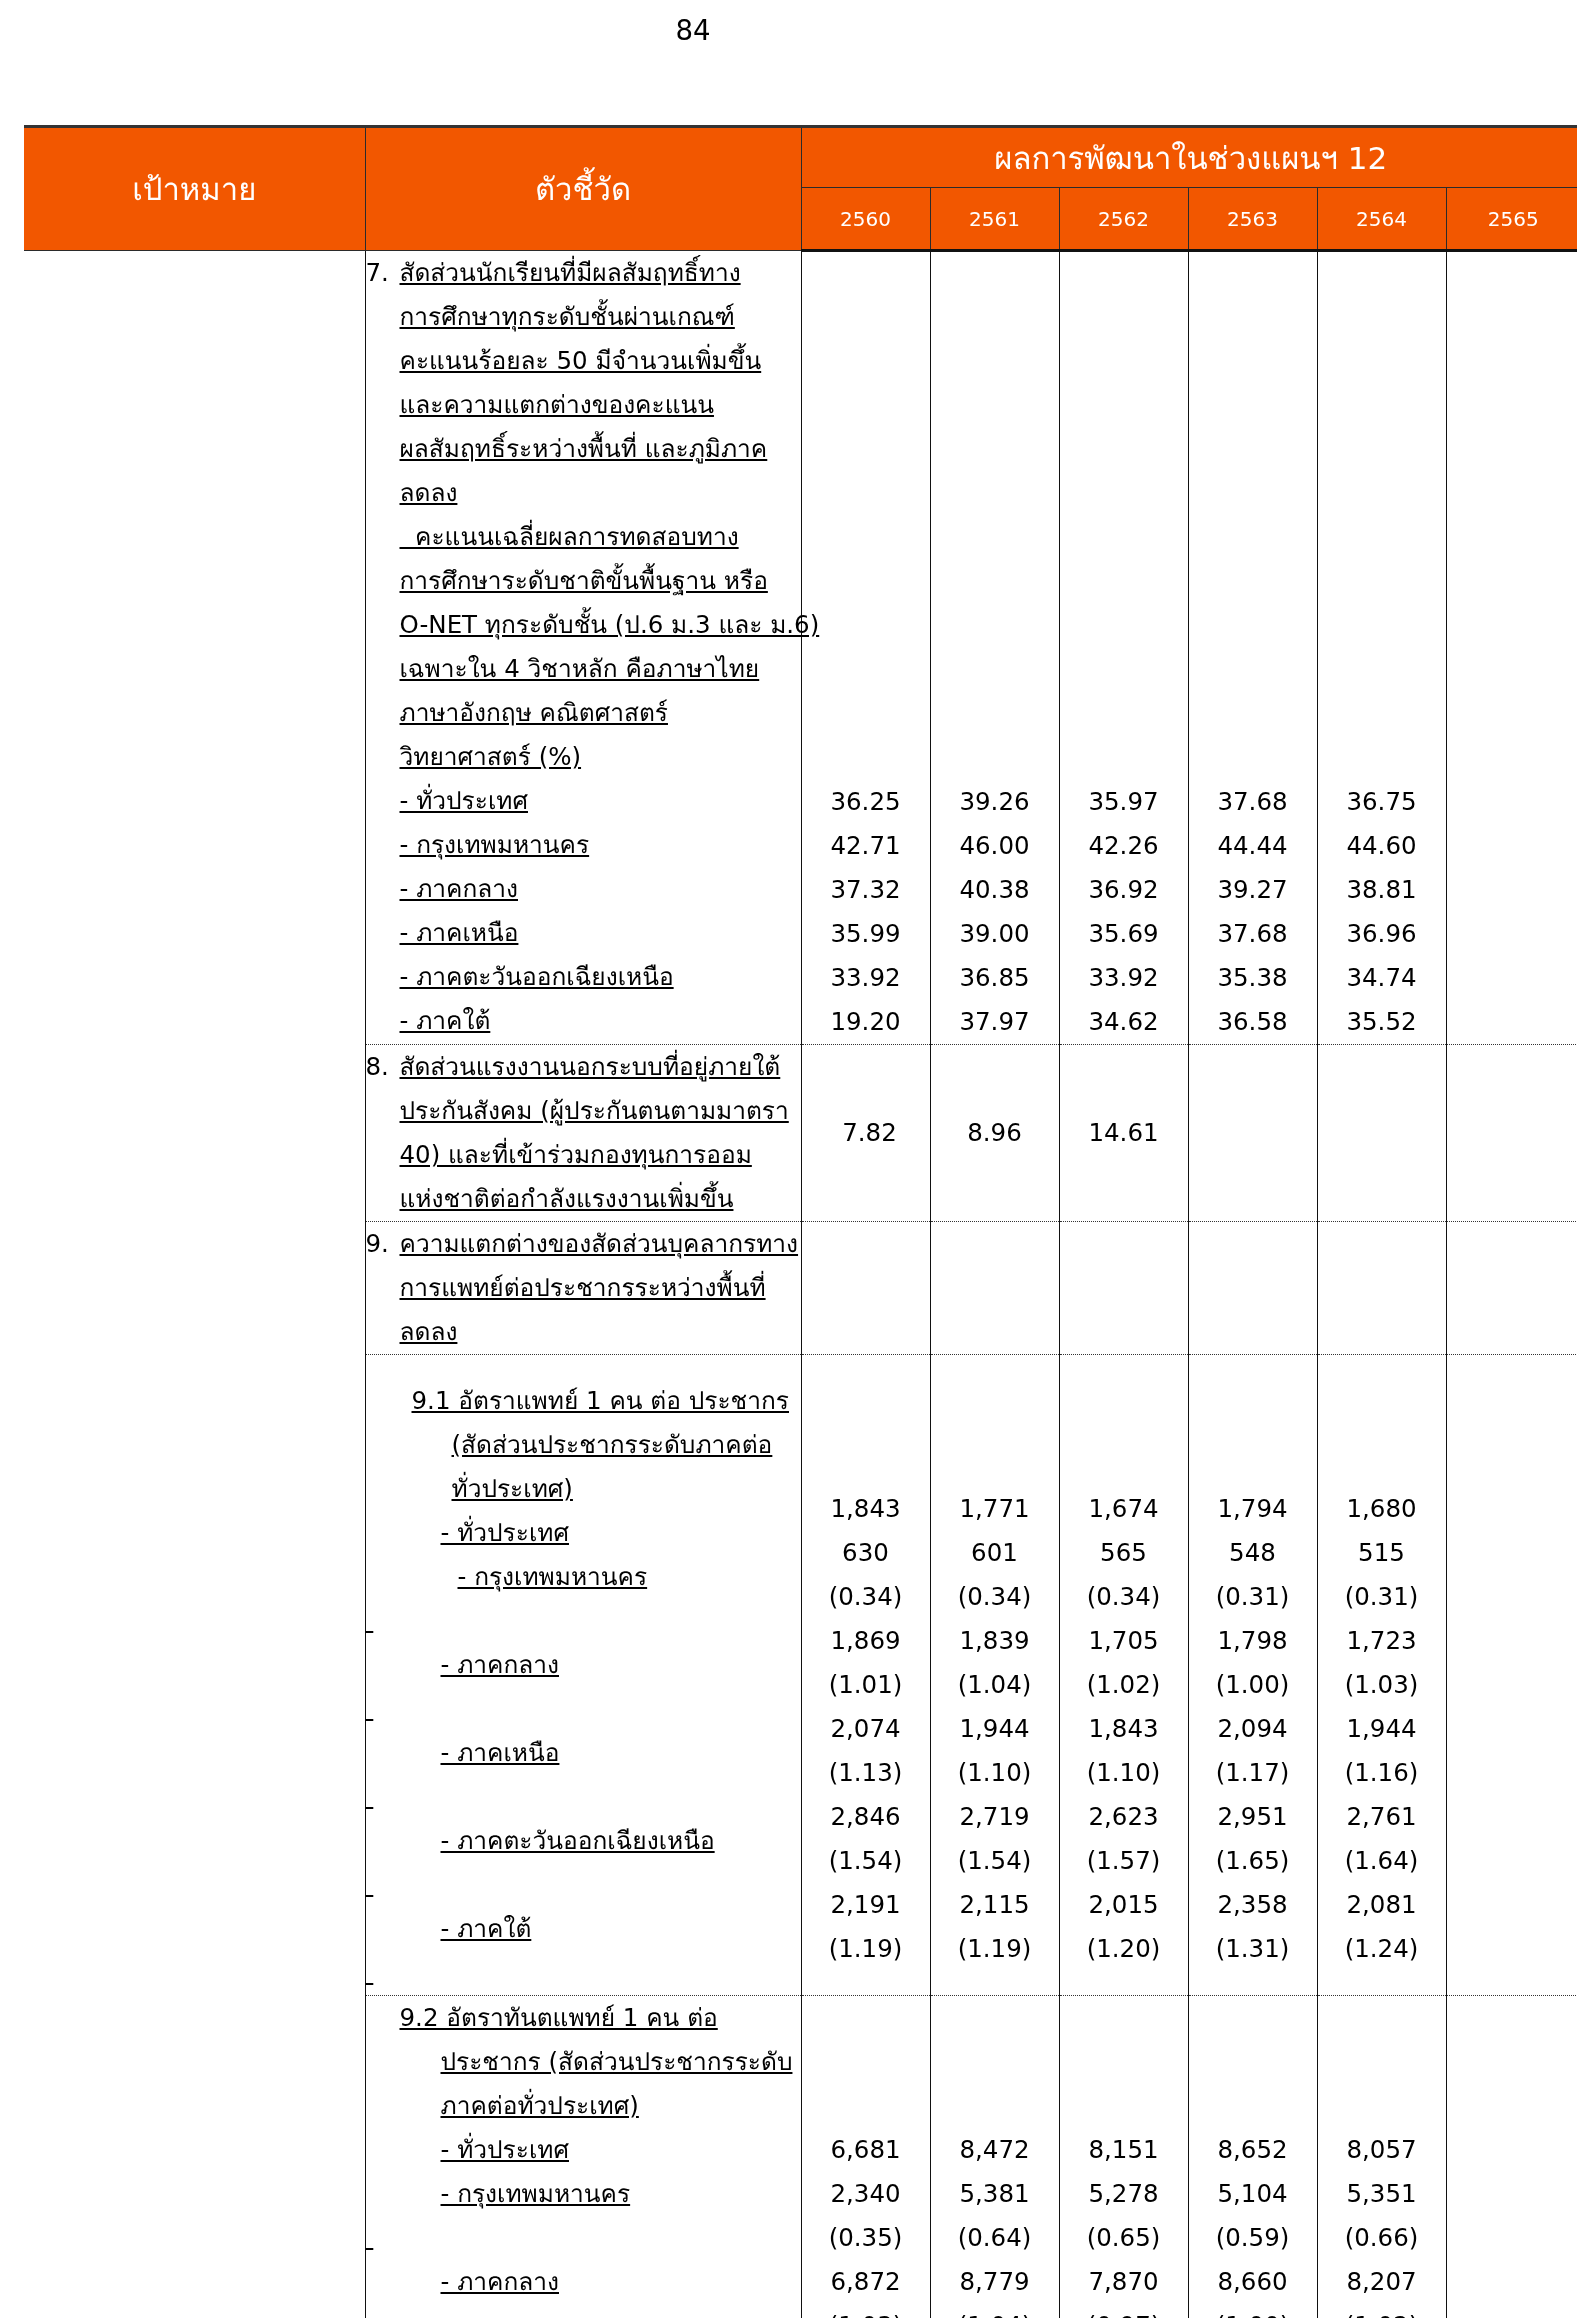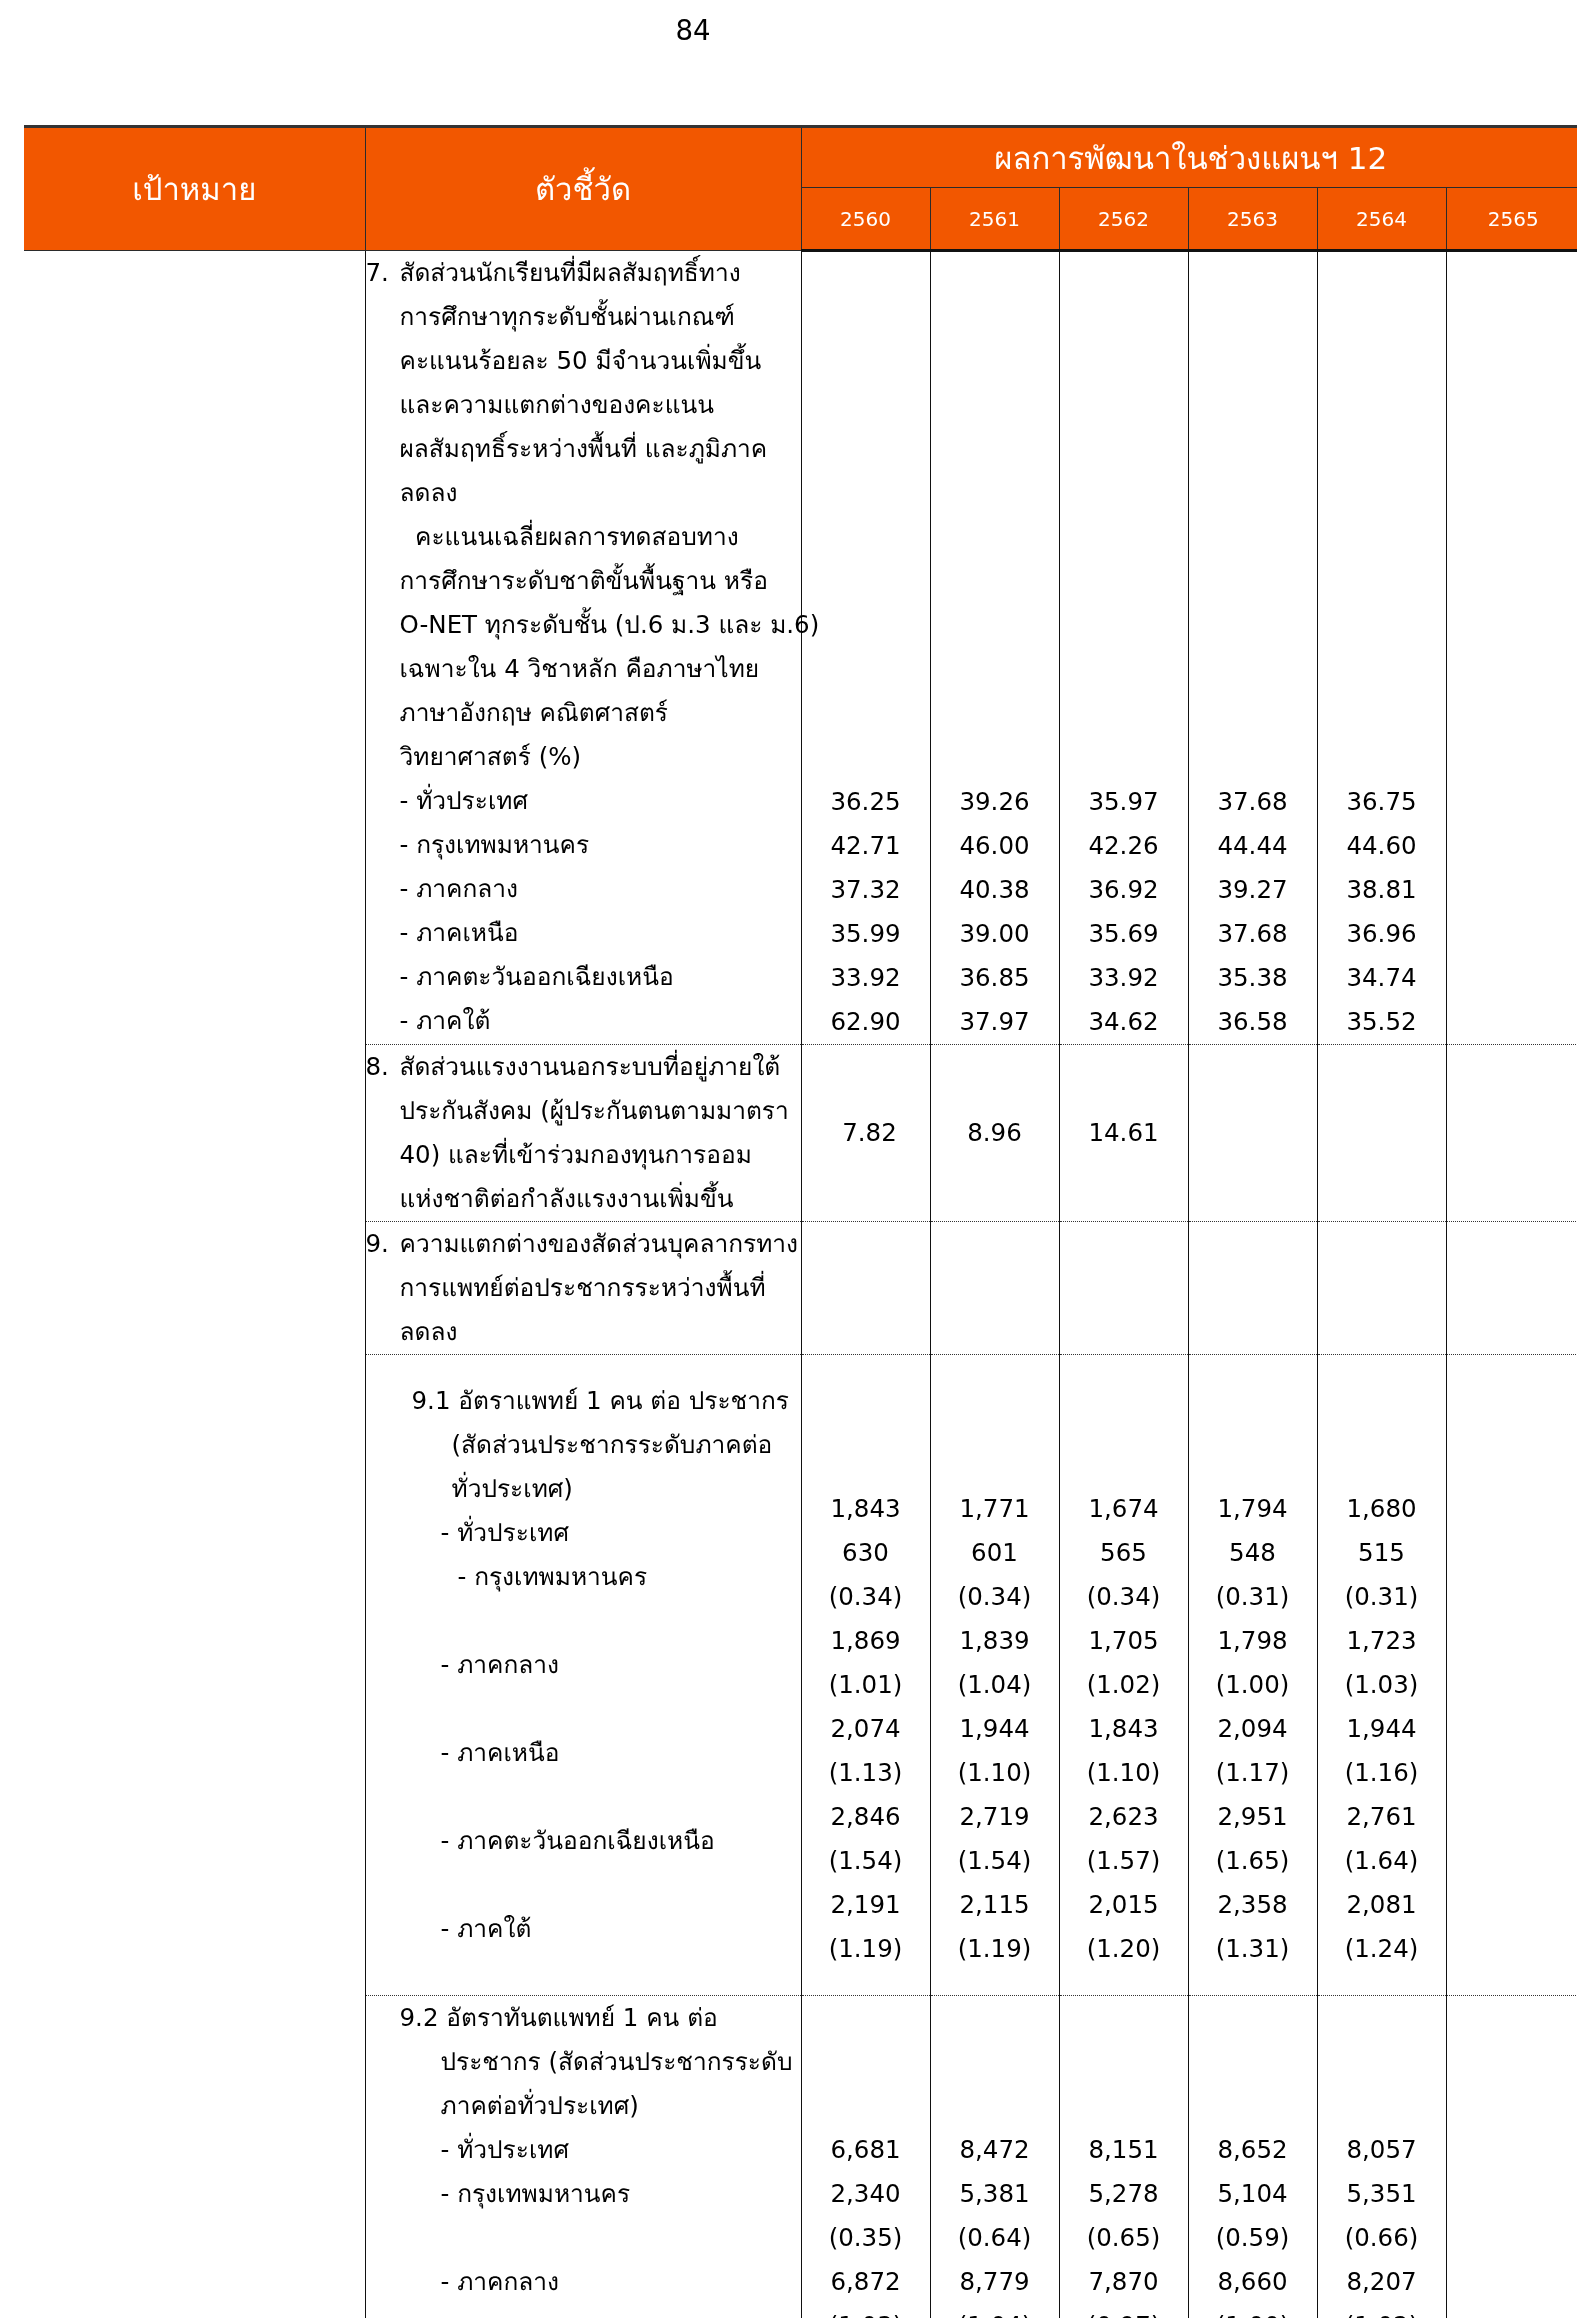--- a/index.html
+++ b/index.html
@@ -20,21 +20,21 @@
   thead th.goal, thead th.ind { font-size:32px;margin-left:39px; }
   thead th.goal { border-left:none; }
   thead th.last { border-right:none; }
   tbody td { border-left:1.5px solid #111; border-right:1.5px solid #111; padding:0;
          vertical-align:top; font-size:24.5px; line-height:44px; }
   tbody td.goal { border-left:none; }
   tbody td.last { border-right:none; }
   tbody tr.sep td { border-top:1.5px dotted #333; }
   tbody tr.sep td.goal { border-top:none; }
   tbody tr.end td { border-bottom:3.8px solid #111; }
-  .ind-line { white-space:nowrap; padding-left:0; }
+  .ind-line { white-space:nowrap; padding-left:0;text-decoration:underline; }
   .num { text-align:center; white-space:nowrap; }
   .i1 { padding-left:34px; }
   .i2 { padding-left:46px;margin-top:24px; }
   .i3 { padding-left:75px; }
   .i4 { padding-left:86px; }
   .i5 { padding-left:92px; }
   .bullet-num { display:inline-block; width:34px; }
 </style>
 </head>
 <body>
@@ -101,21 +101,21 @@
           <div class="num">&nbsp;</div>
           <div class="num">&nbsp;</div>
           <div class="num">&nbsp;</div>
           <div class="num">&nbsp;</div>
           <div class="num">&nbsp;</div>
           <div class="num">36.25</div>
           <div class="num">42.71</div>
           <div class="num">37.32</div>
           <div class="num">35.99</div>
           <div class="num">33.92</div>
-          <div class="num">62.90</div>
+          <div class="num">19.20</div>
         </td>
         <td class="">
           <div class="num">&nbsp;</div>
           <div class="num">&nbsp;</div>
           <div class="num">&nbsp;</div>
           <div class="num">&nbsp;</div>
           <div class="num">&nbsp;</div>
           <div class="num">&nbsp;</div>
           <div class="num">&nbsp;</div>
           <div class="num">&nbsp;</div>

